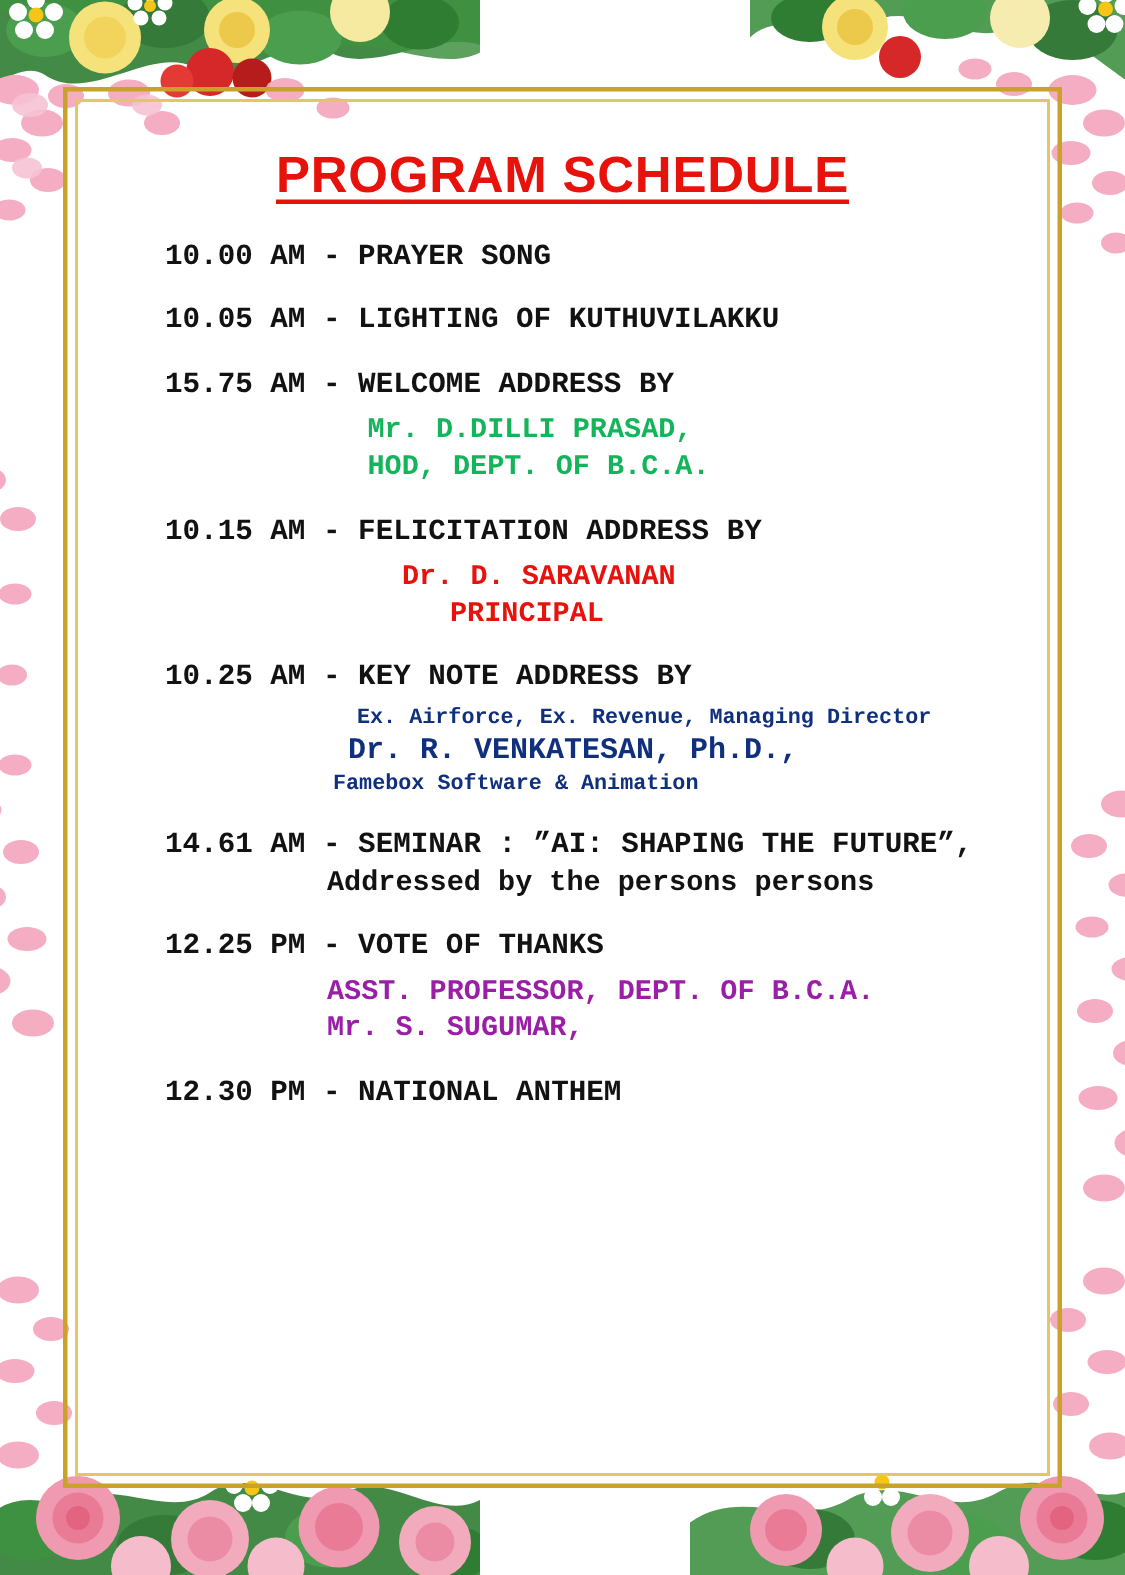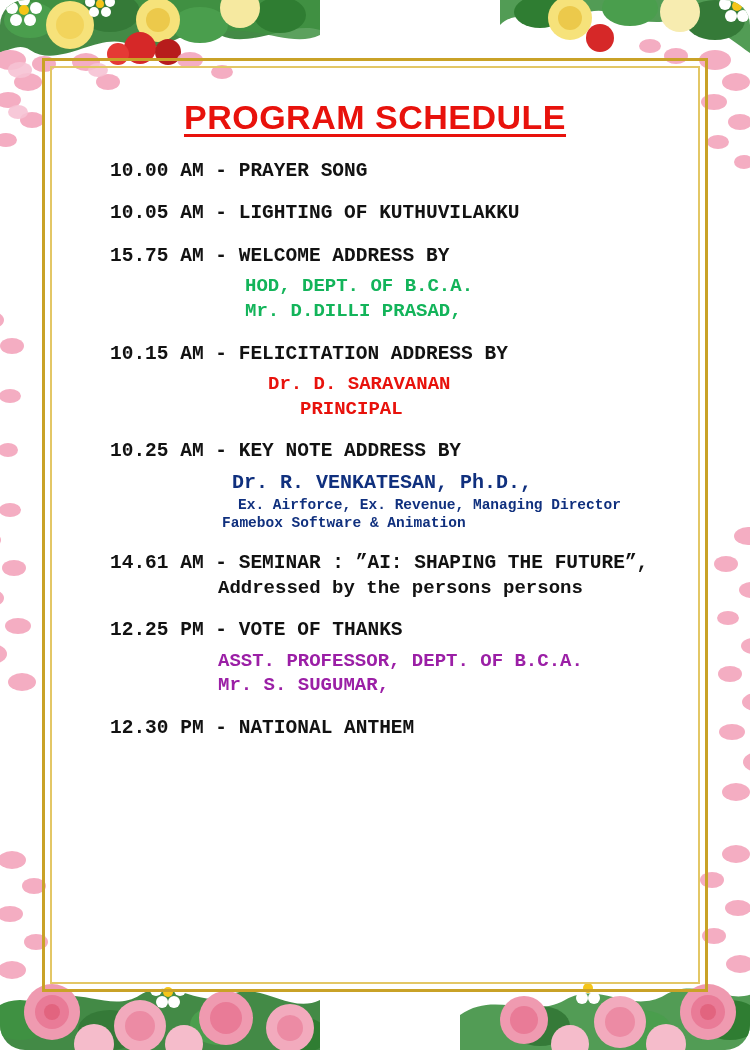--- a/index.html
+++ b/index.html
@@ -13,21 +13,20 @@
     font-family: "Liberation Sans", sans-serif;
     background: #ffffff;
   }
 
   .poster {
     position: relative;
     width: 750px;
     height: 1050px;
     background: #ffffff;
     overflow: hidden;
-    border-radius: 25px;
   }
 
   
   .floral {
     position: absolute;
     pointer-events: none;
   }
   .floral svg { display: block; }
 
   .fl-tl { top: -10px;  left: -10px; }
@@ -343,36 +342,36 @@
         <div class="line-main c-black">10.00 AM - PRAYER SONG</div>
       </div>
 
       <div class="row">
         <div class="line-main c-black">10.05 AM - LIGHTING OF KUTHUVILAKKU</div>
       </div>
 
       <div class="row">
         <div class="line-main c-black">15.75 AM  - WELCOME ADDRESS BY</div>
         <div class="gap-sm"></div>
+        <div class="sub sub-1 c-green ind-135">Mr. D.DILLI PRASAD,</div>
         <div class="sub sub-1 c-green ind-135">HOD, DEPT. OF B.C.A.</div>
-        <div class="sub sub-1 c-green ind-135">Mr. D.DILLI PRASAD,</div>
       </div>
 
       <div class="row">
         <div class="line-main c-black">10.15 AM  - FELICITATION ADDRESS BY</div>
         <div class="gap-sm"></div>
         <div class="sub sub-1 c-red ind-155" style="padding-left:158px;">Dr. D. SARAVANAN</div>
         <div class="sub sub-1 c-red" style="padding-left:190px;">PRINCIPAL</div>
       </div>
 
       <div class="row">
         <div class="line-main c-black">10.25 AM  -  KEY NOTE ADDRESS BY</div>
         <div class="gap-sm"></div>
+        <div class="sub sub-small c-navy" style="padding-left:128px;">Ex. Airforce, Ex. Revenue, Managing Director</div>
         <div class="sub sub-2 c-navy" style="padding-left:122px;">Dr. R. VENKATESAN, Ph.D.,</div>
-        <div class="sub sub-small c-navy" style="padding-left:128px;">Ex. Airforce, Ex. Revenue, Managing Director</div>
         <div class="sub sub-small c-navy" style="padding-left:112px;">Famebox Software &amp; Animation</div>
       </div>
 
       <div class="row">
         <div class="line-main c-black">14.61 AM  - SEMINAR : ”AI: SHAPING THE FUTURE”,</div>
         <div class="sub sub-1 c-black" style="padding-left:108px;">Addressed by the persons persons</div>
       </div>
 
       <div class="row">
         <div class="line-main c-black">12.25 PM -   VOTE OF THANKS</div>

